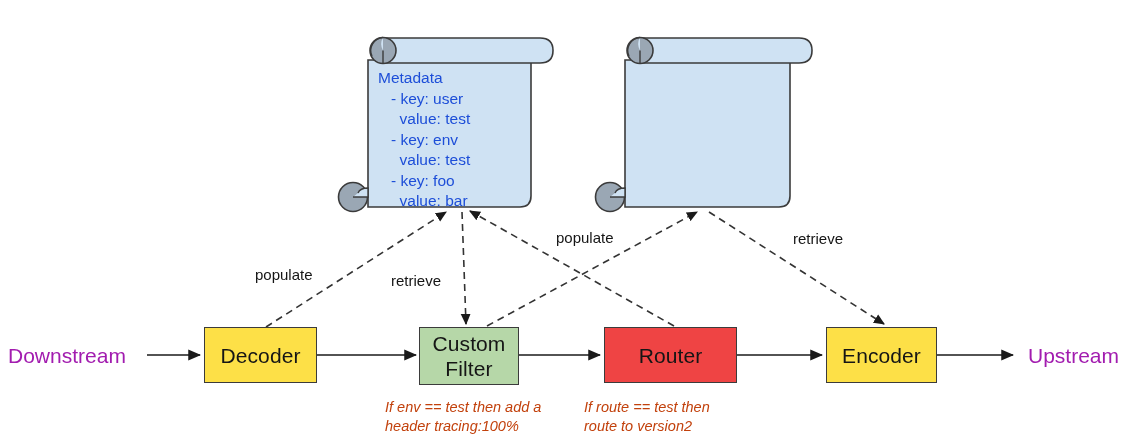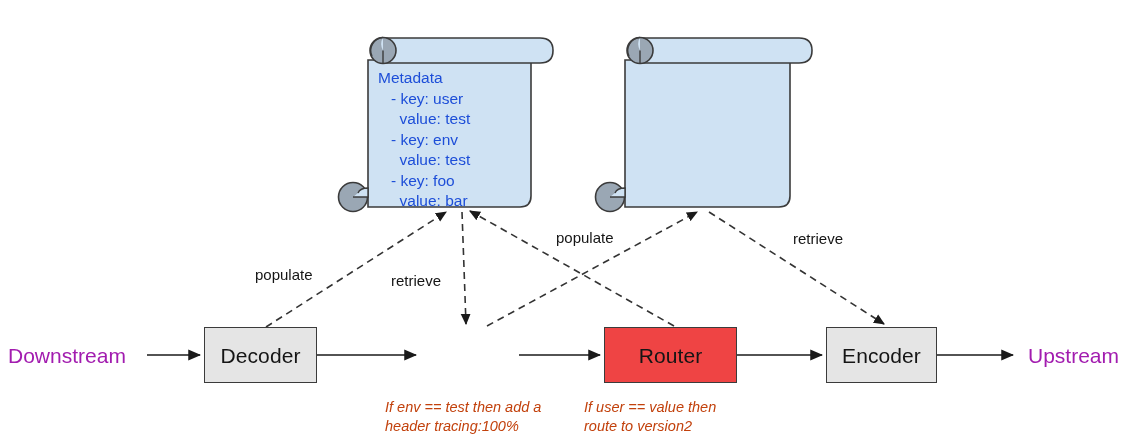--- a/index.html
+++ b/index.html
@@ -29,21 +29,21 @@
     border: 1.4px solid #3b3b3b;
     display: flex;
     align-items: center;
     justify-content: center;
     text-align: center;
     font-size: 21px;
     line-height: 25px;
     color: #151515;
     letter-spacing: .1px;
   }
-  .pbox.pink  { background: #e5e5e5; }
+  .pbox.pink  { background: #fde047; }
   .pbox.green { background: #b6d7a8; }
   .pbox.blue  { background: #ef4444; }
 
   
   .endpoint {
     position: absolute;
     font-size: 21px;
     line-height: 25px;
     color: #a21caf;
     white-space: nowrap;
@@ -151,36 +151,40 @@
   </div>
 
   <div class="endpoint" style="left:8px; top:343px;">Downstream</div>
 
   <div class="endpoint" style="left:1028px; top:343px;">Upstream</div>
 
   <div class="pbox pink" style="left:204px; top:327px; width:113px; height:56px;">
     <span>Decoder</span>
   </div>
 
+  <div class="pbox green" style="left:419px; top:327px; width:100px; height:58px; white-space:pre-line;">
+    <span>Custom
+Filter</span>
+  </div>
 
   <div class="pbox blue" style="left:604px; top:327px; width:133px; height:56px;">
     <span>Router</span>
   </div>
 
   <div class="pbox pink" style="left:826px; top:327px; width:111px; height:56px;">
     <span>Encoder</span>
   </div>
 
   <div class="edgelabel" style="left:255px; top:265px;">populate</div>
 
   <div class="edgelabel" style="left:391px; top:271px;">retrieve</div>
 
   <div class="edgelabel" style="left:556px; top:228px;">populate</div>
 
   <div class="edgelabel" style="left:793px; top:229px;">retrieve</div>
 
   <div class="caption" style="left:385px; top:398px;">If env == test then add a
 header tracing:100%</div>
 
-  <div class="caption" style="left:584px; top:398px;">If user == value then
+  <div class="caption" style="left:584px; top:398px;">If route == test then
 route to version2</div>
 
 </div>
 
 </body></html>

